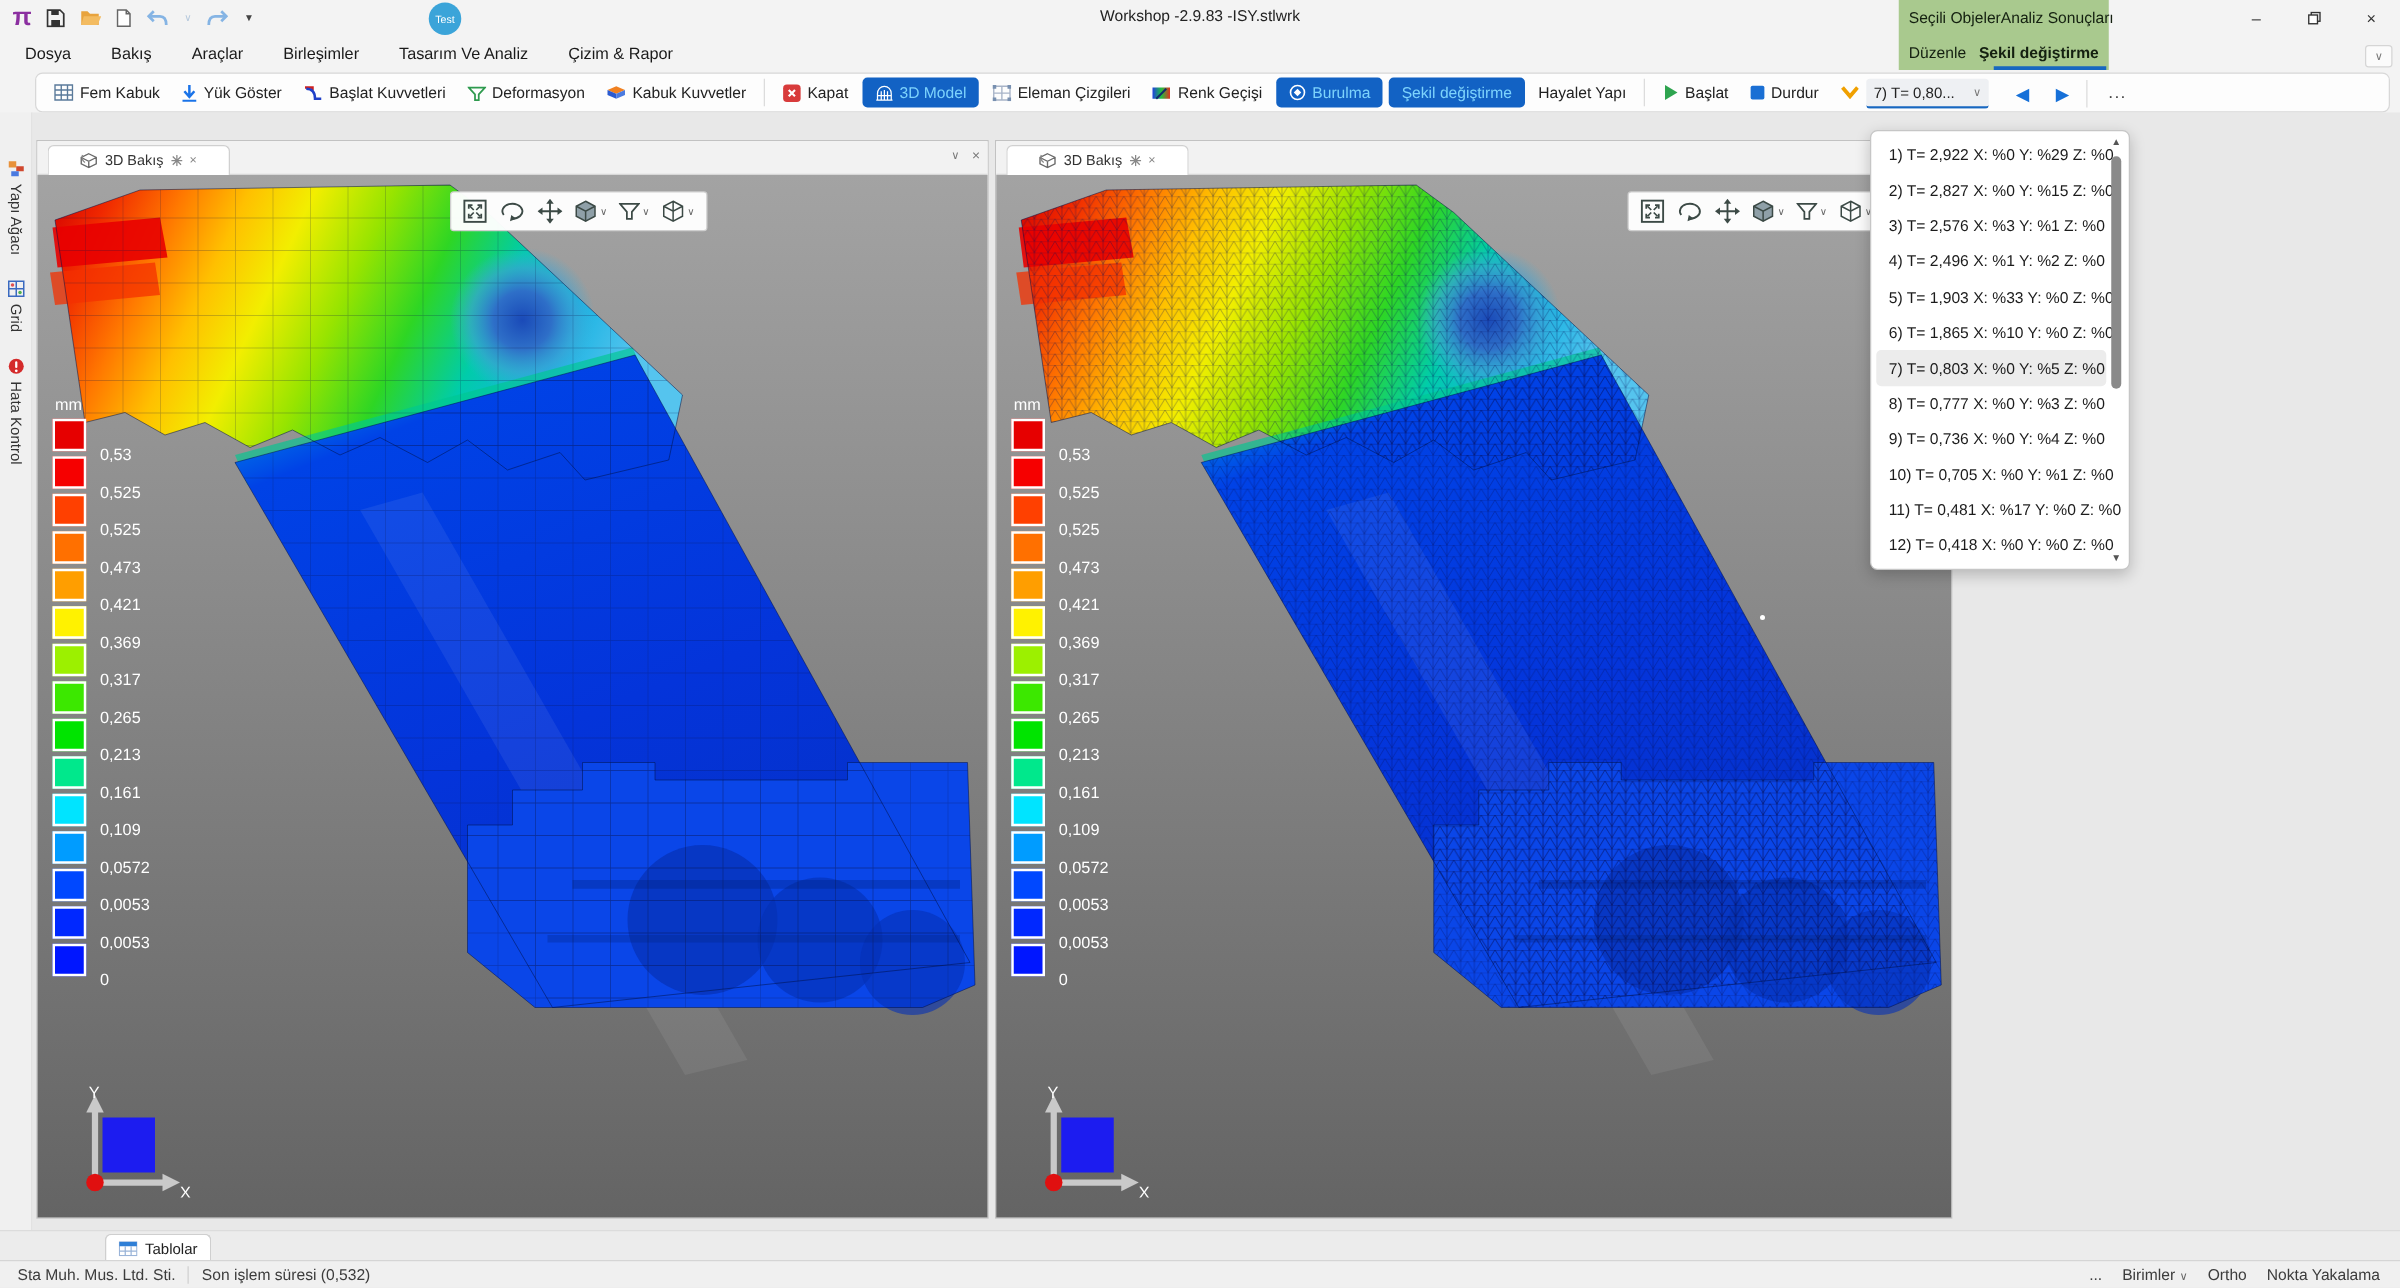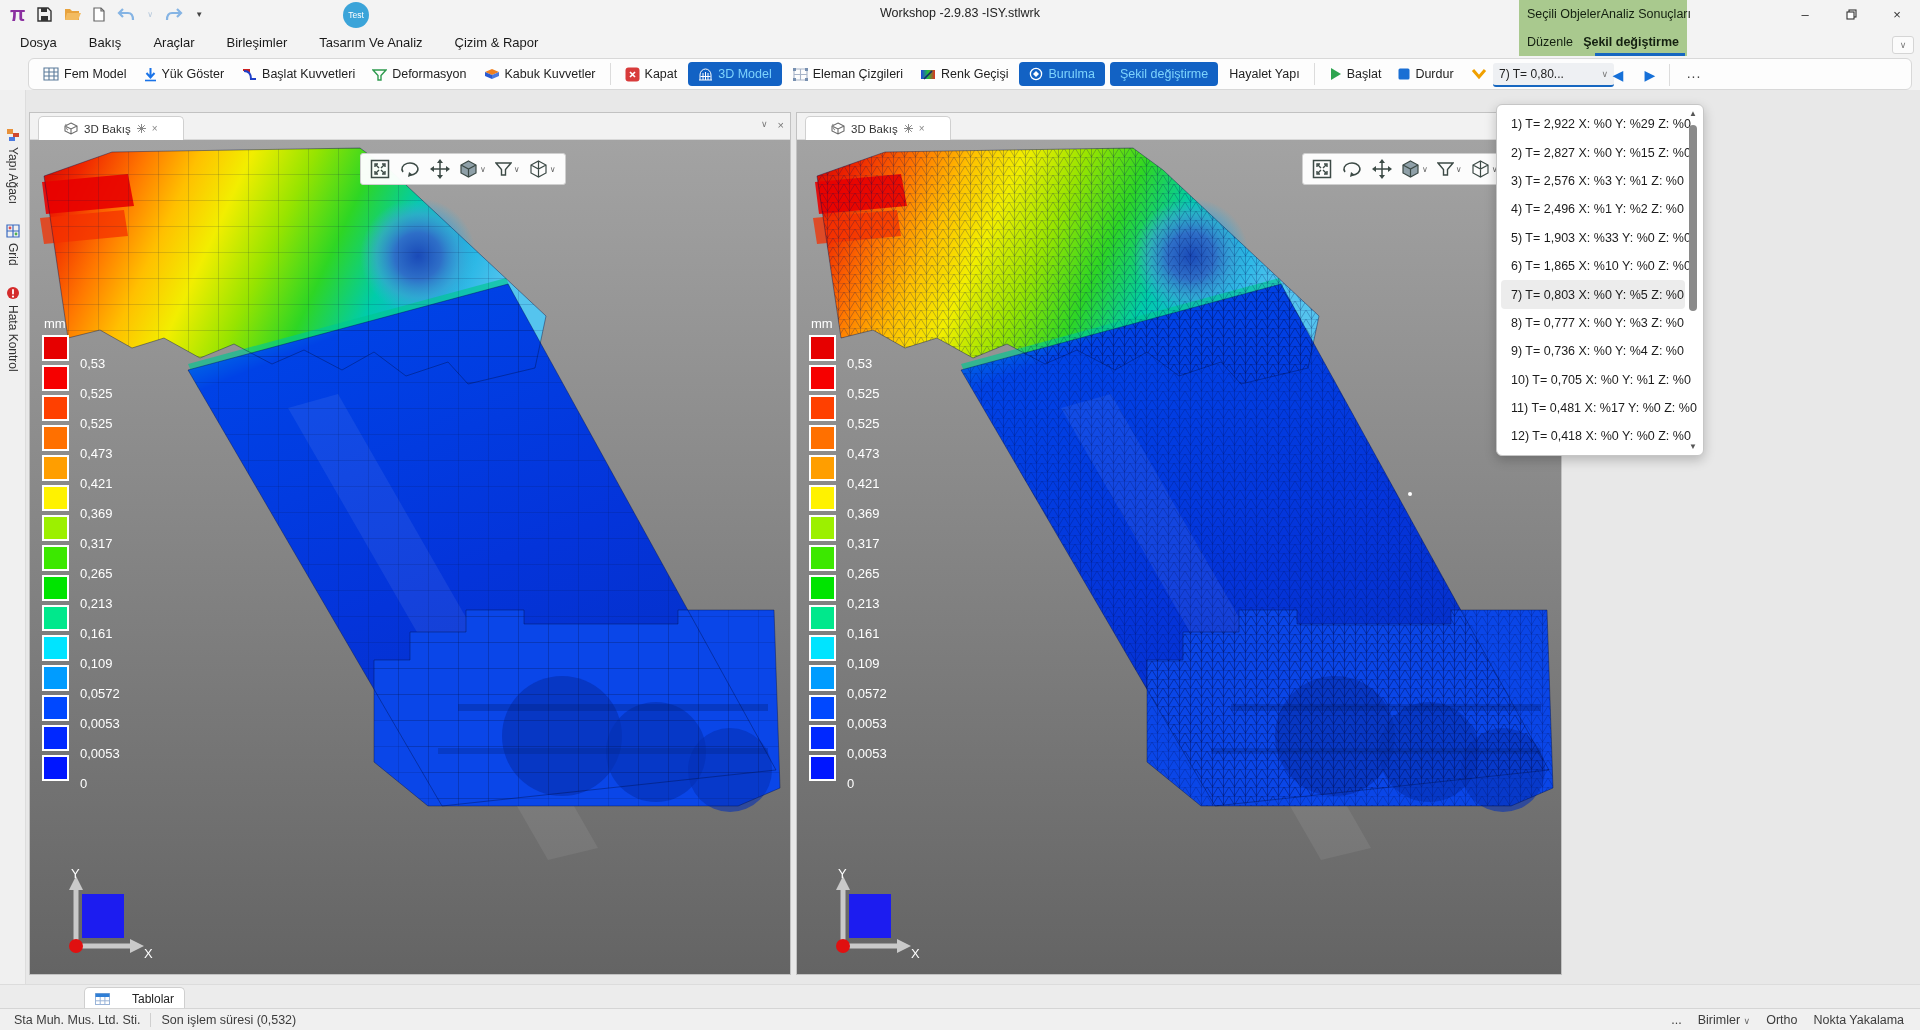--- a/index.html
+++ b/index.html
@@ -31,21 +31,21 @@
     border-radius:3px; background:#fbfbfb; color:#777; font-size:9px; display:flex; align-items:center; justify-content:center; }
 
   
   #ribbon { position:absolute; left:28px; top:58px; width:1884px; height:32px; background:#fdfdfd;
     border:1px solid #d8d8d8; border-radius:6px; }
   .rb-flex { position:absolute; left:8px; top:0; bottom:0; width:1450px; display:flex; align-items:center; gap:5px; overflow:hidden; }
   .rb-item { display:flex; align-items:center; gap:5px; padding:4px 6px; font-size:12.5px; color:#222; white-space:nowrap; border-radius:4px; }
   .rb-item.active { background:#1262c4; color:#7dd3fc; padding:5px 10px; }
   .rb-sep { width:1px; height:22px; background:#dcdcdc; margin:0 3px; flex:none; }
   .rb-caret { font-size:9px; color:#777; }
-  #mode-combo { position:absolute; left:1464px; top:4px; width:121px; height:24px; background:#eef0f3;
+  #mode-combo { position:absolute; left:1464px; top:4px; width:98px; height:24px; background:#eef0f3;
     border-radius:3px; border-bottom:2px solid #1767c0; display:flex; align-items:center; justify-content:space-between;
     padding:0 6px; font-size:12px; color:#222; }
   .nav-arrow { position:absolute; top:5px; width:26px; height:22px; display:flex; align-items:center; justify-content:center;
     color:#1670d8; font-size:14px; }
   #nav-prev { left:1576px; } #nav-next { left:1608px; }
   #tail-sep { position:absolute; left:1640px; top:5px; width:1px; height:22px; background:#dcdcdc; }
   #more-dots { position:absolute; left:1650px; top:1px; width:30px; height:26px; display:flex; align-items:center; justify-content:center;
     font-size:14px; letter-spacing:1px; color:#444; }
 
   
@@ -93,21 +93,21 @@
   .dd-item { height:28.4px; display:flex; align-items:center; padding-left:10px; font-size:12.5px; color:#1c1c1c;
     white-space:nowrap; border-radius:4px; }
   .dd-item.selected { background:#ececec; }
   .dd-scroll { position:absolute; right:3px; top:4px; bottom:4px; width:14px; }
   .dd-scroll .arr { position:absolute; left:0; width:14px; text-align:center; font-size:8px; color:#555; }
   .dd-thumb { position:absolute; left:3px; top:16px; width:8px; height:186px; background:#8a8a8a; border-radius:4px; }
 
   
   #bottom-tabs { position:absolute; left:0; top:984px; width:1920px; height:24px; background:#ececec; border-top:1px solid #dcdcdc; }
   #tablolar-tab { position:absolute; left:84px; top:2px; height:22px; background:#fff; border:1px solid #cfcfcf; border-bottom:none;
-    border-radius:5px 5px 0 0; display:flex; align-items:center; gap:22px; padding:0 10px; font-size:12px; color:#222; }
+    border-radius:5px 5px 0 0; display:flex; align-items:center; gap:6px; padding:0 10px; font-size:12px; color:#222; }
   #statusbar { position:absolute; left:0; top:1008px; width:1920px; height:22px; background:#f0f0f0; border-top:1px solid #d5d5d5;
     display:flex; align-items:center; font-size:12.5px; color:#3c3c3c; }
   #statusbar .st-left { padding-left:14px; }
   #statusbar .st-div { width:1px; height:14px; background:#cfcfcf; margin:0 10px; }
   #statusbar .st-right { margin-left:auto; display:flex; align-items:center; gap:16px; padding-right:16px; }
   .hidden-defs { position:absolute; width:0; height:0; }
 </style>
 </head>
 <body>
 
@@ -259,21 +259,21 @@
 <div id="ribbon-collapse">∨</div>
 
 <div id="ribbon">
   <div class="rb-flex">
     <div class="rb-item">
       <span>
           <svg width="16" height="14" viewBox="0 0 16 14">
             <path d="M1,1 H15 V13 H1 Z M1,5 H15 M1,9 H15 M6,1 V13 M11,1 V13" fill="none" stroke="#5a7a9a" stroke-width="1.1"></path>
           </svg>
         </span>
-      <span>Fem Model</span>
+      <span>Fem Kabuk</span>
     </div>
     <div class="rb-item">
       <span>
           <svg width="13" height="15" viewBox="0 0 13 15">
             <path d="M6.5,1 V9 M2.5,6 L6.5,10.5 L10.5,6" fill="none" stroke="#1a73e8" stroke-width="2"></path>
             <path d="M1,13.5 H12" stroke="#1a73e8" stroke-width="1.6"></path>
           </svg>
         </span>
       <span>Yük Göster</span>
     </div>

